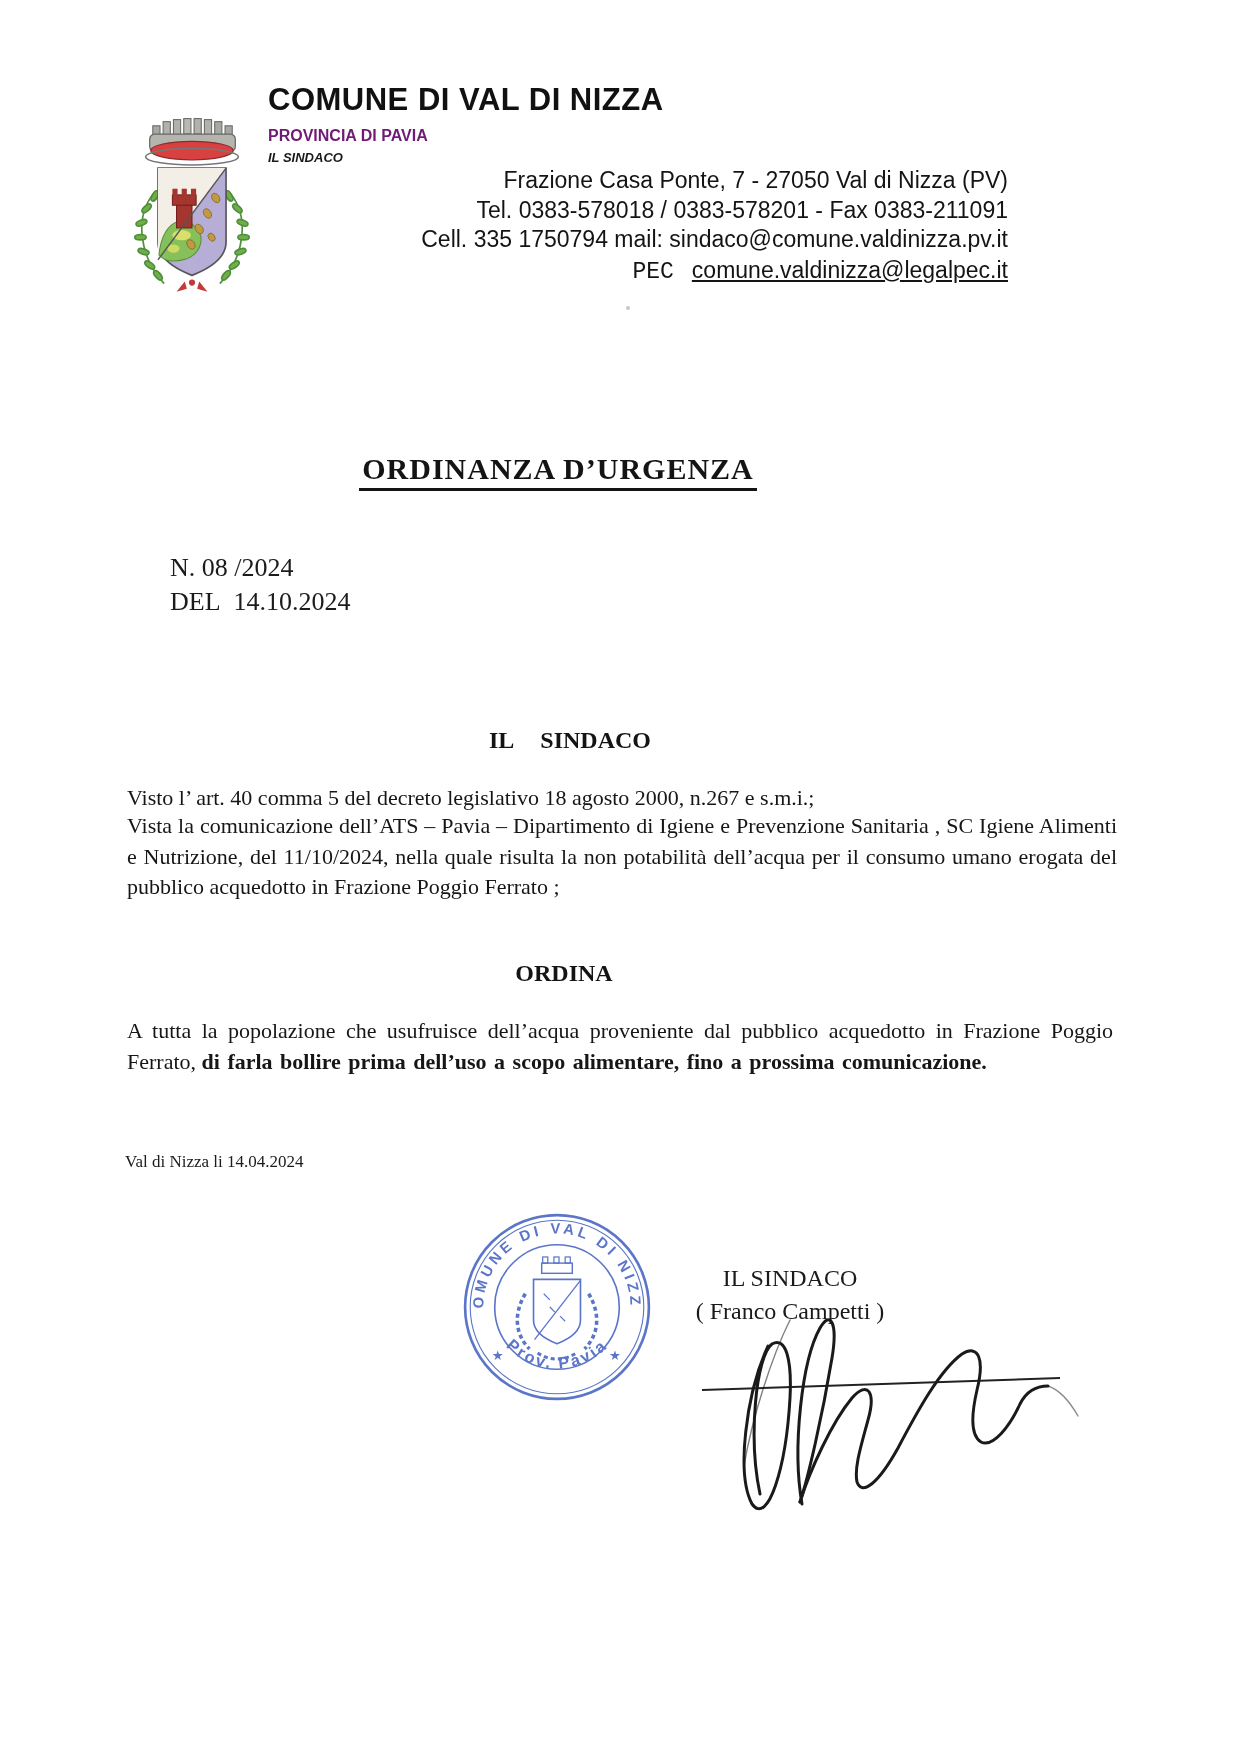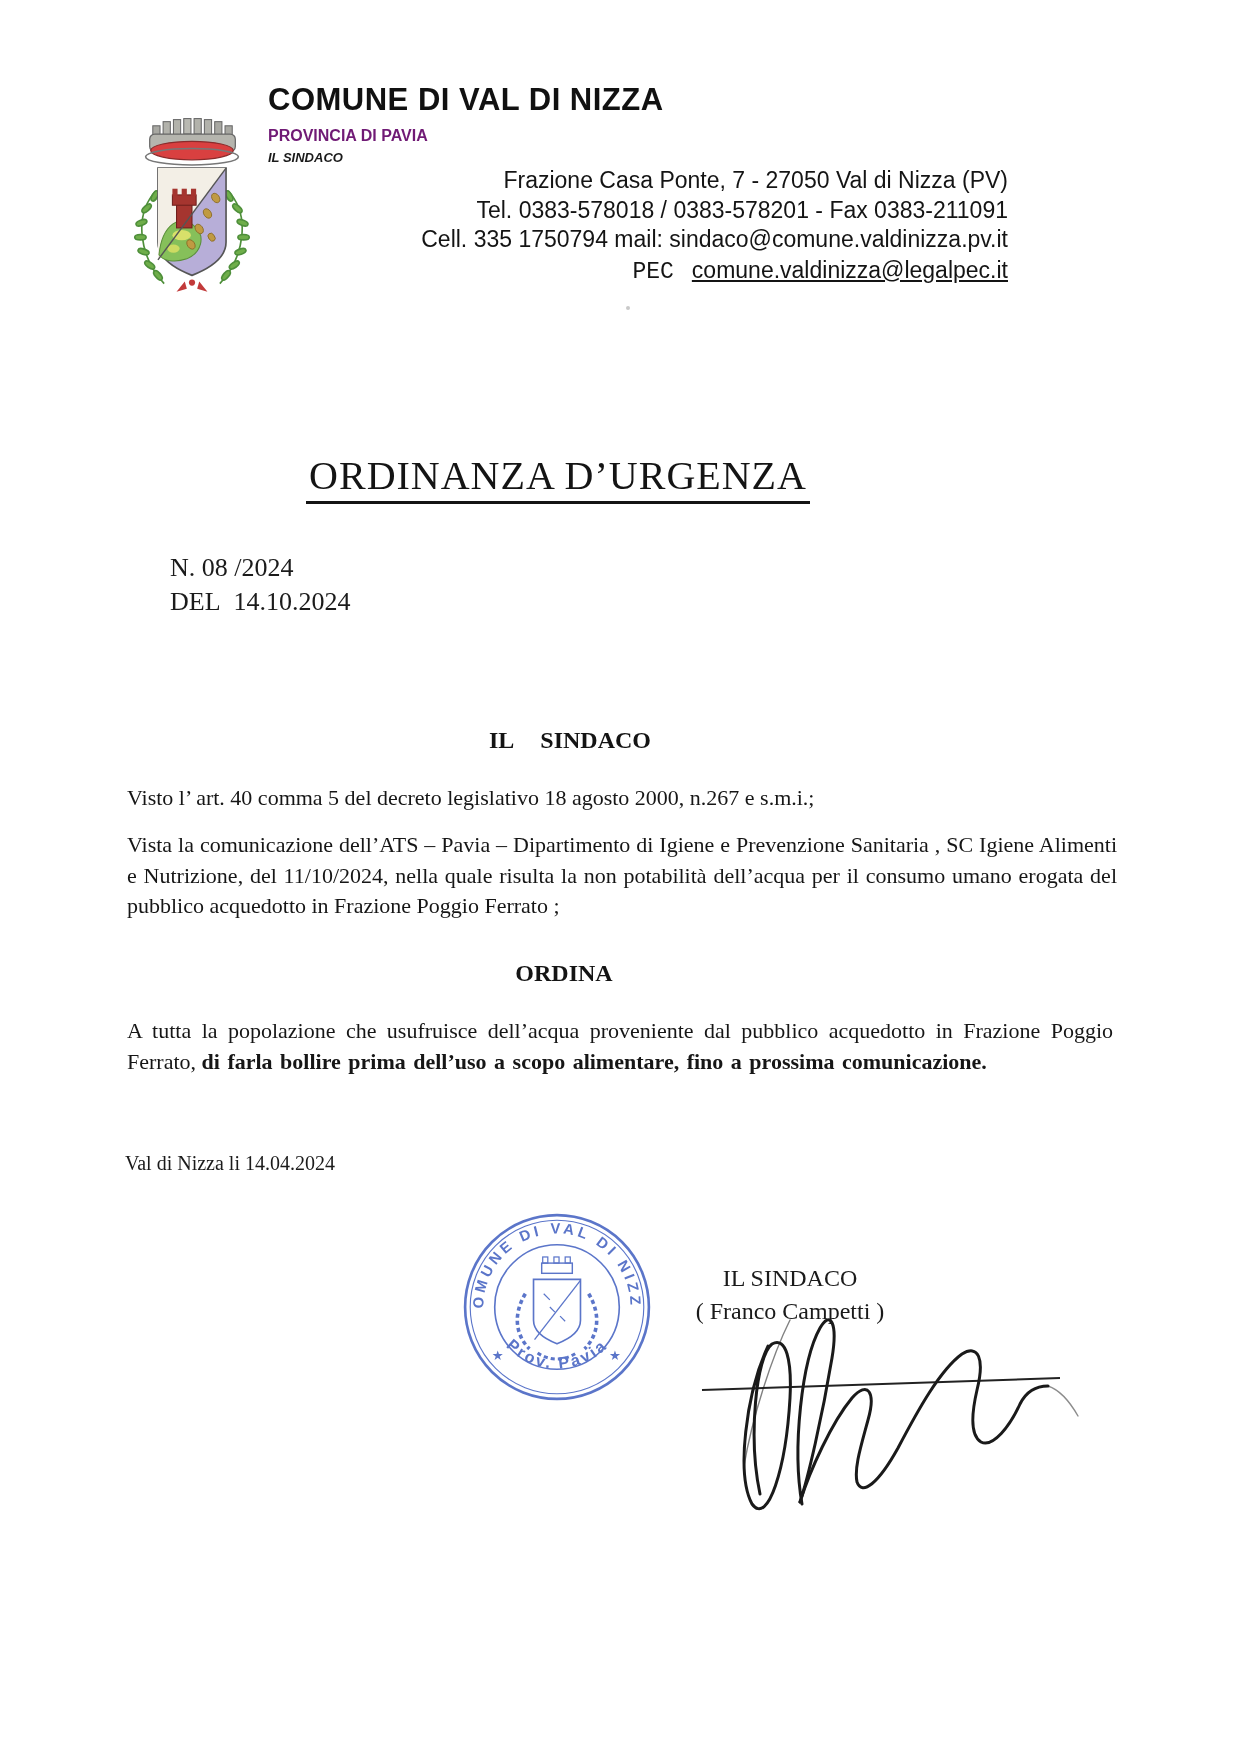--- a/index.html
+++ b/index.html
@@ -18,34 +18,34 @@
     position:absolute;right:232px;top:166px;text-align:right;
     font-family:"Liberation Sans",sans-serif;font-size:23px;line-height:29.5px;color:#141414;
     white-space:nowrap;
   }
   .pec-line{margin-top:1px;}
   .pec-label{margin-right:18px;font-family:Liberation Mono, monospace;}
   .pec-mail{text-decoration:underline;}
   
   .doc-title-wrap{position:absolute;left:0;top:452px;width:1240px;text-align:center;transform:translateX(-62px);}
   .doc-title{
-    display:inline-block;font-size:40px;font-weight:normal;letter-spacing:1px;color:#141414;
+    display:inline-block;font-size:30px;font-weight:bold;letter-spacing:1px;color:#141414;
     border-bottom:3px solid #141414;padding:0 3px 2px 3px;
   }
   .numblock{position:absolute;left:170px;top:551px;font-size:26px;line-height:34px;}
   
   .center-head{position:absolute;left:0;width:1240px;text-align:center;font-size:24px;font-weight:bold;color:#141414;}
   .h-sindaco{top:727px;transform:translateX(-50px);word-spacing:7px;}
   .h-ordina{top:960px;transform:translateX(-56px);}
   .para{position:absolute;left:127px;width:990px;font-size:22px;line-height:30.5px;color:#161616;}
   .p-visto{top:783px;}
-  .p-vista{top:830px;text-align:justify;}
+  .p-vista{top:811px;text-align:justify;}
   .p-ordina{top:1016px;width:986px;text-align:justify;}
   .p-ordina b{word-spacing:2px;}
-  .place-date{position:absolute;left:125px;top:1152px;font-size:20px;}
+  .place-date{position:absolute;left:125px;top:1152px;font-size:17px;}
   
   .stamp{position:absolute;left:460px;top:1210px;width:194px;height:194px;color:#4a67c4;opacity:.9;}
   .sig-block{position:absolute;left:645px;top:1262px;width:290px;text-align:center;font-size:24px;line-height:33px;color:#1a1a1a;}
   .sig-svg{position:absolute;left:640px;top:1298px;width:440px;height:240px;}
   .artifact{position:absolute;left:626px;top:306px;width:4px;height:4px;border-radius:50%;background:#c9c9c9;}
 </style>
 </head>
 <body>
 
 <div class="page">

